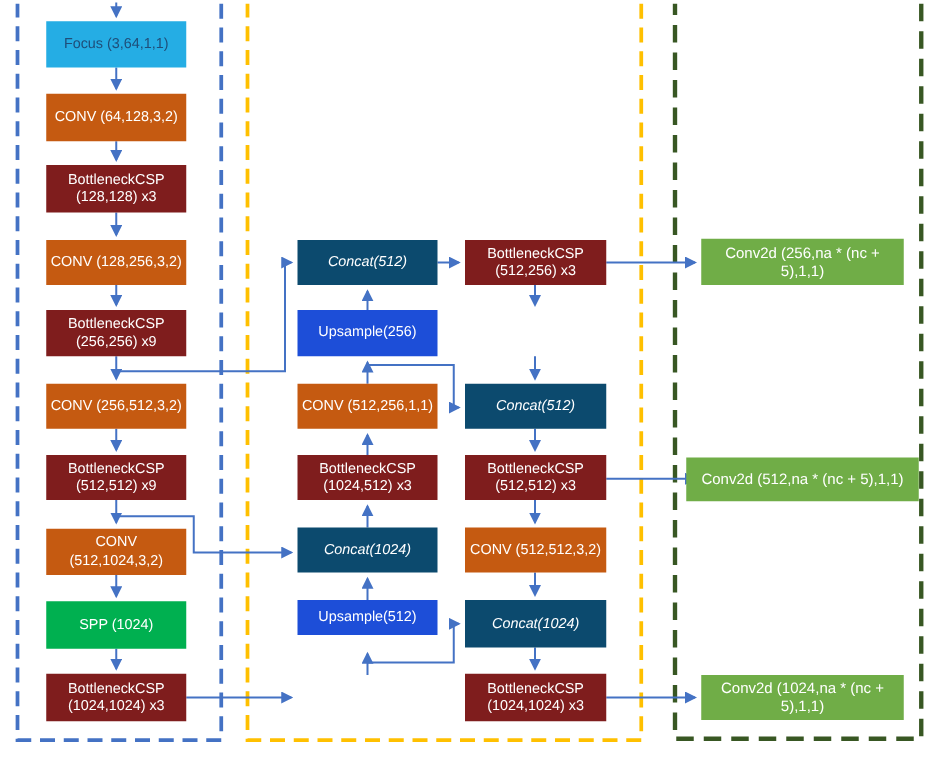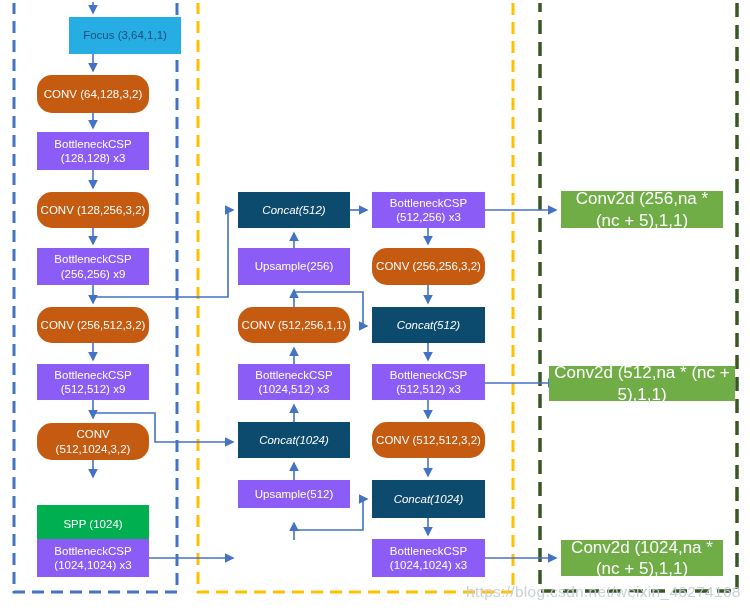--- a/index.html
+++ b/index.html
@@ -7,27 +7,27 @@
     width:750px;height:610px;position:relative;background:#ffffff;
     font-family:"Liberation Sans",sans-serif;overflow:hidden;
   }
   .stage{position:absolute;left:0;top:0;width:750px;height:610px;}
   svg.wires{position:absolute;left:0;top:0;}
   .node{
     position:absolute;display:flex;align-items:center;justify-content:center;
     text-align:center;color:#ffffff;font-size:11.5px;line-height:1.25;
     white-space:pre-line;box-sizing:border-box;padding:1px 2px;
   }
-  .focus{background:#25ADE4;color:#1F4E79;margin-left:32px;}
-  .conv{background:#C55A11;border-radius:15px;}
-  .csp{background:#8b5cf6;}
+  .focus{background:#25ADE4;color:#1F4E79;}
+  .conv{background:#C55A11;}
+  .csp{background:#7f1d1d;}
   .concat{background:#0c4a6e;font-style:italic;}
-  .upsample{background:#8b5cf6;}
-  .spp{background:#00B050;margin-top:24px;}
-  .conv2d{background:#70AD47;font-size:17px;}
+  .upsample{background:#1d4ed8;}
+  .spp{background:#00B050;}
+  .conv2d{background:#70AD47;font-size:12px;}
   .dash{fill:none;stroke-width:3;}
   .dash.blue{stroke:#4472C4;stroke-dasharray:12 7;}
   .dash.yellow{stroke:#FFC000;stroke-dasharray:12 7;}
   .dash.green{stroke:#385723;stroke-dasharray:14 8;stroke-width:3.5;}
   .wire{fill:none;stroke:#4472C4;stroke-width:1.6;}
   .watermark{
     position:absolute;left:466px;top:583px;font-size:15.5px;
     color:rgba(199,205,211,0.95);letter-spacing:0.3px;
   }
 </style>
@@ -107,27 +107,25 @@
   <div class="node concat" style="left:238px;top:192px;width:112px;height:36px">Concat(512)</div>
   <div class="node upsample" style="left:238px;top:248px;width:112px;height:37px">Upsample(256)</div>
   <div class="node conv" style="left:238px;top:307px;width:112px;height:36px">CONV (512,256,1,1)</div>
   <div class="node csp" style="left:238px;top:364px;width:112px;height:36px">BottleneckCSP
 (1024,512) x3</div>
   <div class="node concat" style="left:238px;top:422px;width:112px;height:36px">Concat(1024)</div>
   <div class="node upsample" style="left:238px;top:480px;width:112px;height:28px">Upsample(512)</div>
 
   <div class="node csp" style="left:372px;top:192px;width:113px;height:36px">BottleneckCSP
 (512,256) x3</div>
-  <div class="node conv" style="left:372px;top:248px;width:113px;height:37px">CONV (256,256,3,2)</div>
   <div class="node concat" style="left:372px;top:307px;width:113px;height:36px">Concat(512)</div>
   <div class="node csp" style="left:372px;top:364px;width:113px;height:36px">BottleneckCSP
 (512,512) x3</div>
   <div class="node conv" style="left:372px;top:422px;width:113px;height:36px">CONV (512,512,3,2)</div>
   <div class="node concat" style="left:372px;top:480px;width:113px;height:38px">Concat(1024)</div>
   <div class="node csp" style="left:372px;top:539px;width:113px;height:38px">BottleneckCSP
 (1024,1024) x3</div>
 
   <div class="node conv2d" style="left:561px;top:191px;width:162px;height:37px">Conv2d (256,na * (nc + 5),1,1)</div>
   <div class="node conv2d" style="left:549px;top:366px;width:186px;height:35px">Conv2d (512,na * (nc + 5),1,1)</div>
   <div class="node conv2d" style="left:561px;top:540px;width:162px;height:36px">Conv2d (1024,na * (nc + 5),1,1)</div>
 
-  <div class="watermark">https://blog.csdn.net/weixin_46274168</div>
 </div>
 
 </body></html>

